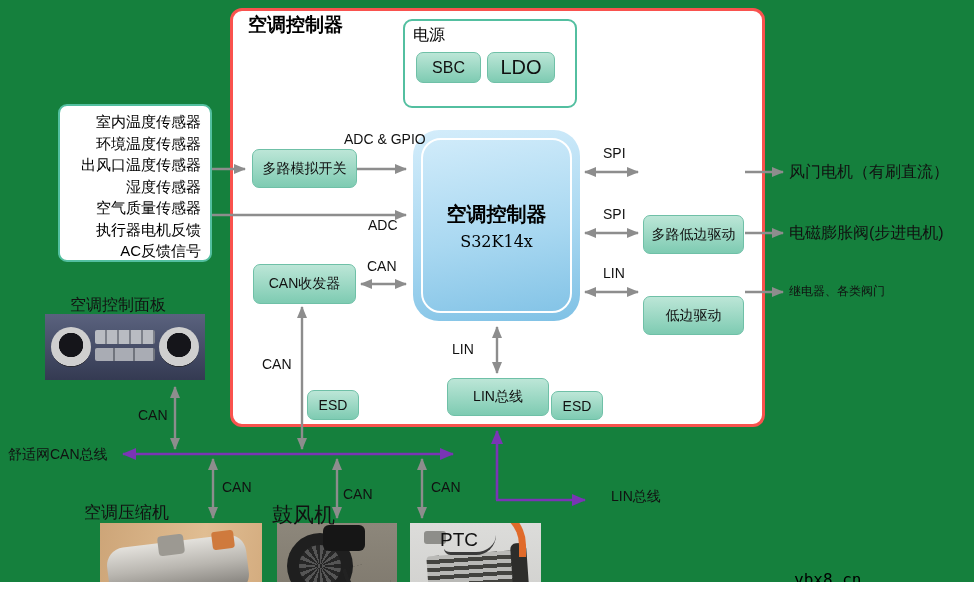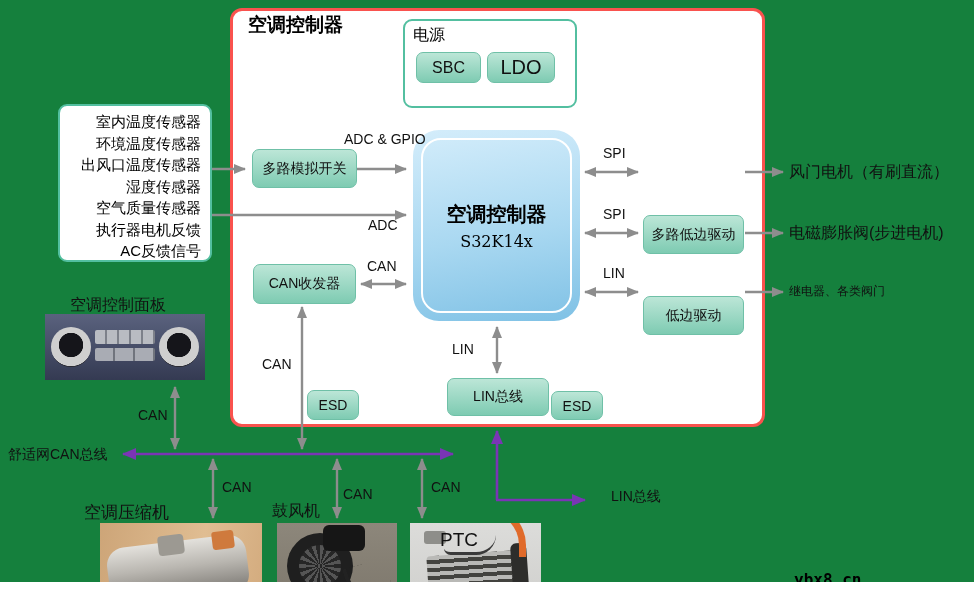--- a/index.html
+++ b/index.html
@@ -76,21 +76,21 @@
   <div class="lbl" style="left:262px; top:356px;">CAN</div>
   <div class="lbl" style="left:138px; top:407px;">CAN</div>
   <div class="lbl" style="left:8px; top:446px;">舒适网CAN总线</div>
   <div class="lbl" style="left:222px; top:479px;">CAN</div>
   <div class="lbl" style="left:343px; top:486px;">CAN</div>
   <div class="lbl" style="left:431px; top:479px;">CAN</div>
   <div class="lbl" style="left:611px; top:488px;">LIN总线</div>
 
   <div class="lbl" style="left:70px; top:295px; font-size:16px;">空调控制面板</div>
   <div class="lbl" style="left:84px; top:501px; font-size:17px;">空调压缩机</div>
-  <div class="lbl" style="left:272px; top:501px; font-size:16px;">鼓风机</div>
+  <div class="lbl" style="left:272px; top:501px; font-size:21px;">鼓风机</div>
   <div class="lbl" style="left:440px; top:500px; font-size:19px;margin-top:29px;">PTC</div>
 
   <div class="photo" style="left:45px; top:314px; width:160px; height:66px;
        background:linear-gradient(#5a627e, #343a52);">
     <div style="position:absolute; left:26px; top:33px; width:40px; height:40px; border-radius:50%;
          background:radial-gradient(circle at 50% 45%, #15151a 0 40%, #cfcfcf 42% 70%, #2a2a30 72%);
          transform:translate(-50%,-50%);"></div>
     <div style="position:absolute; left:134px; top:33px; width:40px; height:40px; border-radius:50%;
          background:radial-gradient(circle at 50% 45%, #15151a 0 40%, #cfcfcf 42% 70%, #2a2a30 72%);
          transform:translate(-50%,-50%);"></div>
@@ -134,21 +134,21 @@
     <div style="position:absolute; left:52px; top:-18px; width:64px; height:52px;
          border:7px solid #e06a2a; border-left:none; border-bottom:none;
          border-radius:0 40px 0 0;"></div>
     <div style="position:absolute; left:14px; top:8px; width:22px; height:13px; border-radius:3px;
          background:#8e8e8a;"></div>
     <div style="position:absolute; left:34px; top:12px; width:52px; height:20px;
          border-bottom:3px solid #3a3a3a; border-radius:0 0 30px 10px;"></div>
   </div>
 
   <div class="abs" style="left:794px; top:570px; font-family:'DejaVu Sans Mono', monospace;
-       font-size:16px; font-weight:bold; z-index:11;">ybx8.cn</div>
+       font-size:16px; font-weight:normal; z-index:11;">ybx8.cn</div>
 
   <svg class="wires" width="974" height="615" viewBox="0 0 974 615">
     <defs>
       <marker id="mg" markerUnits="userSpaceOnUse" markerWidth="14" markerHeight="12" refX="11" refY="5" orient="auto-start-reverse">
         <path d="M0,0 L12,5 L0,10 Z" fill="#8d8d8d"></path>
       </marker>
       <marker id="mp" markerUnits="userSpaceOnUse" markerWidth="16" markerHeight="14" refX="13" refY="6" orient="auto-start-reverse">
         <path d="M0,0 L14,6 L0,12 Z" fill="#7a35b5"></path>
       </marker>
     </defs>

